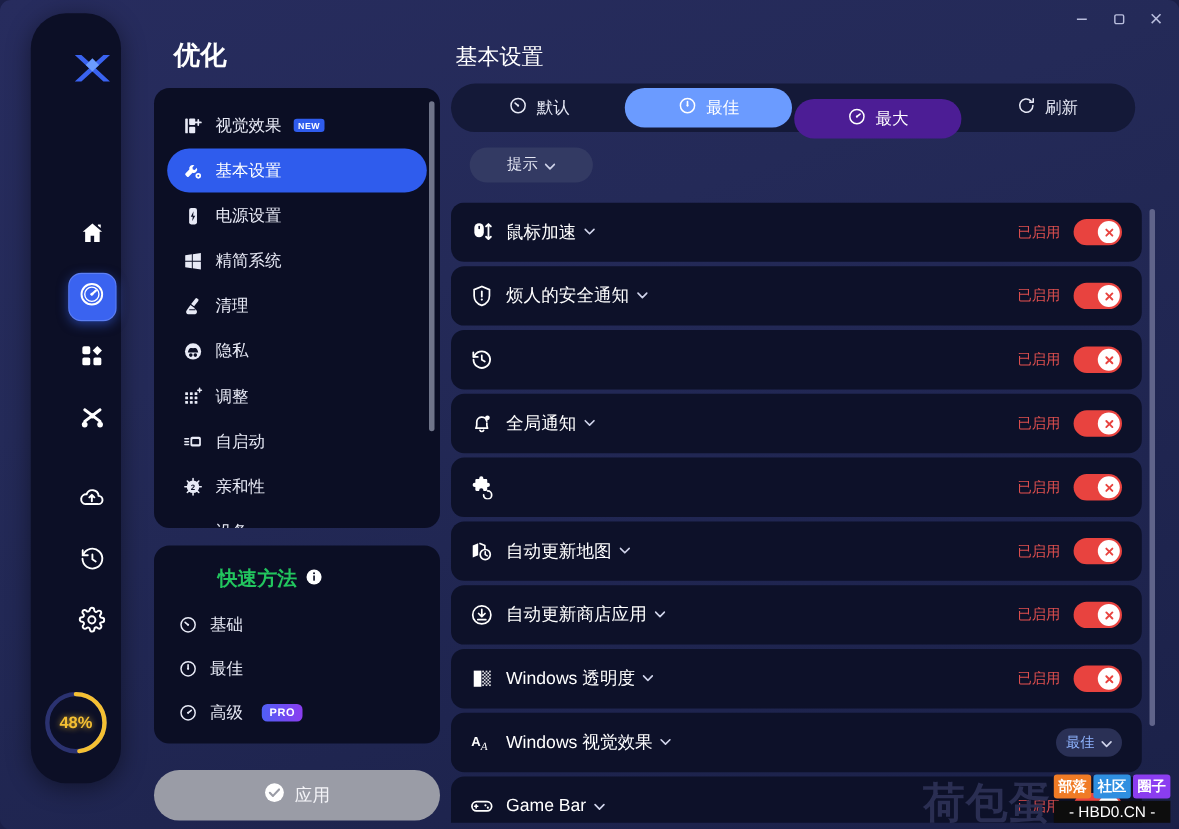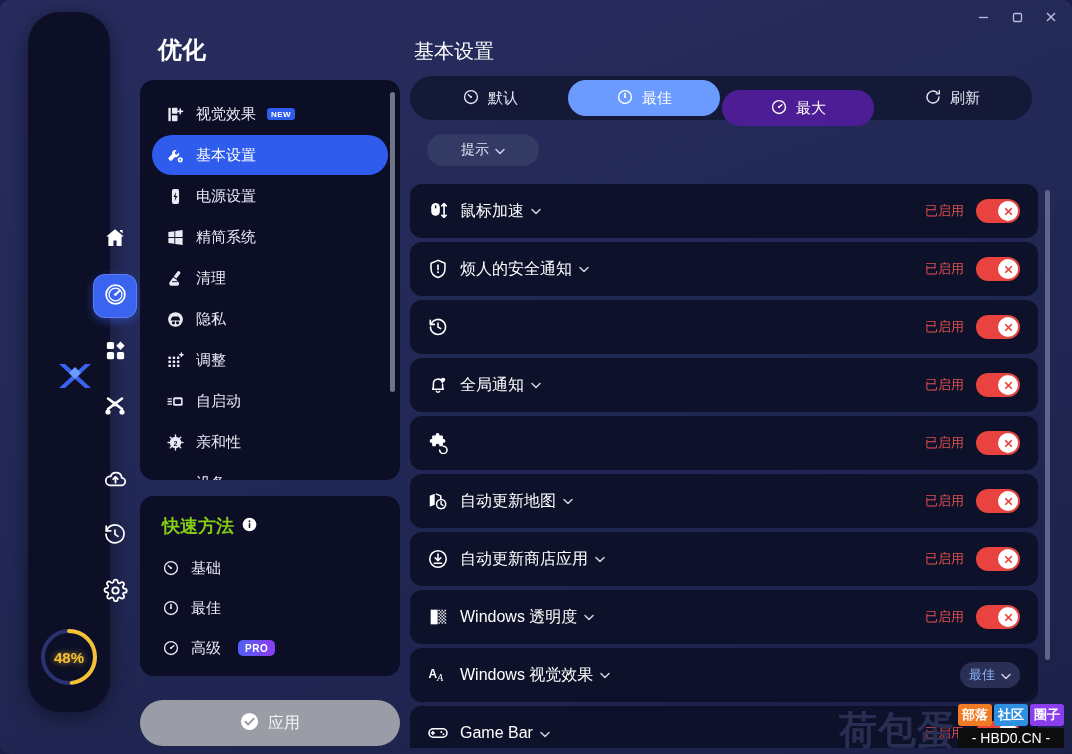--- a/index.html
+++ b/index.html
@@ -29,21 +29,21 @@
     color: #b9bedd; cursor: default;
   }
   .winbtn svg { display: block; }
 
   
   .rail {
     position: absolute; left: 28px; top: 12px;
     width: 82px; height: 700px;
     background: #0c0f26;
     border-radius: 32px;
-    display: flex; align-items: center;
+    display: flex; flex-direction: column; align-items: center;
     box-shadow: 0 4px 22px rgba(0,0,0,.45);
     padding-left: 29px;
   }
   .rail-logo {
     margin-top: 28px; width: 44px; height: 44px;
     display: flex; align-items: center; justify-content: center;
   }
   .rail-nav {
     margin-top: 108px;
     display: flex; flex-direction: column; align-items: center; gap: 12px;
@@ -109,21 +109,21 @@
 
   
   .quickcard {
     position: absolute; left: 10px; top: 484px;
     width: 260px; height: 180px;
     background: #0b0e24; border-radius: 14px;
     padding: 18px 22px;
   }
   .quick-head {
     display: flex; align-items: center; gap: 8px;
-    font-size: 18px; font-weight: bold; color: #84cc16; margin-bottom: 10px;
+    font-size: 18px; font-weight: bold; color: #22c55e; margin-bottom: 10px; margin-left: 36px;
   }
   .quick-item {
     display: flex; align-items: center; gap: 11px;
     height: 40px; color: #e8eaf6; font-size: 15px;
   }
   .quick-item .qicon { width: 18px; height: 18px; display: flex; align-items: center; justify-content: center; }
   .badge-pro {
     background: linear-gradient(90deg, #4f5ff5, #8b3df0);
     color: #fff; font-size: 10px; font-weight: bold;
     border-radius: 5px; padding: 3px 7px 2px 7px; letter-spacing: .6px;

